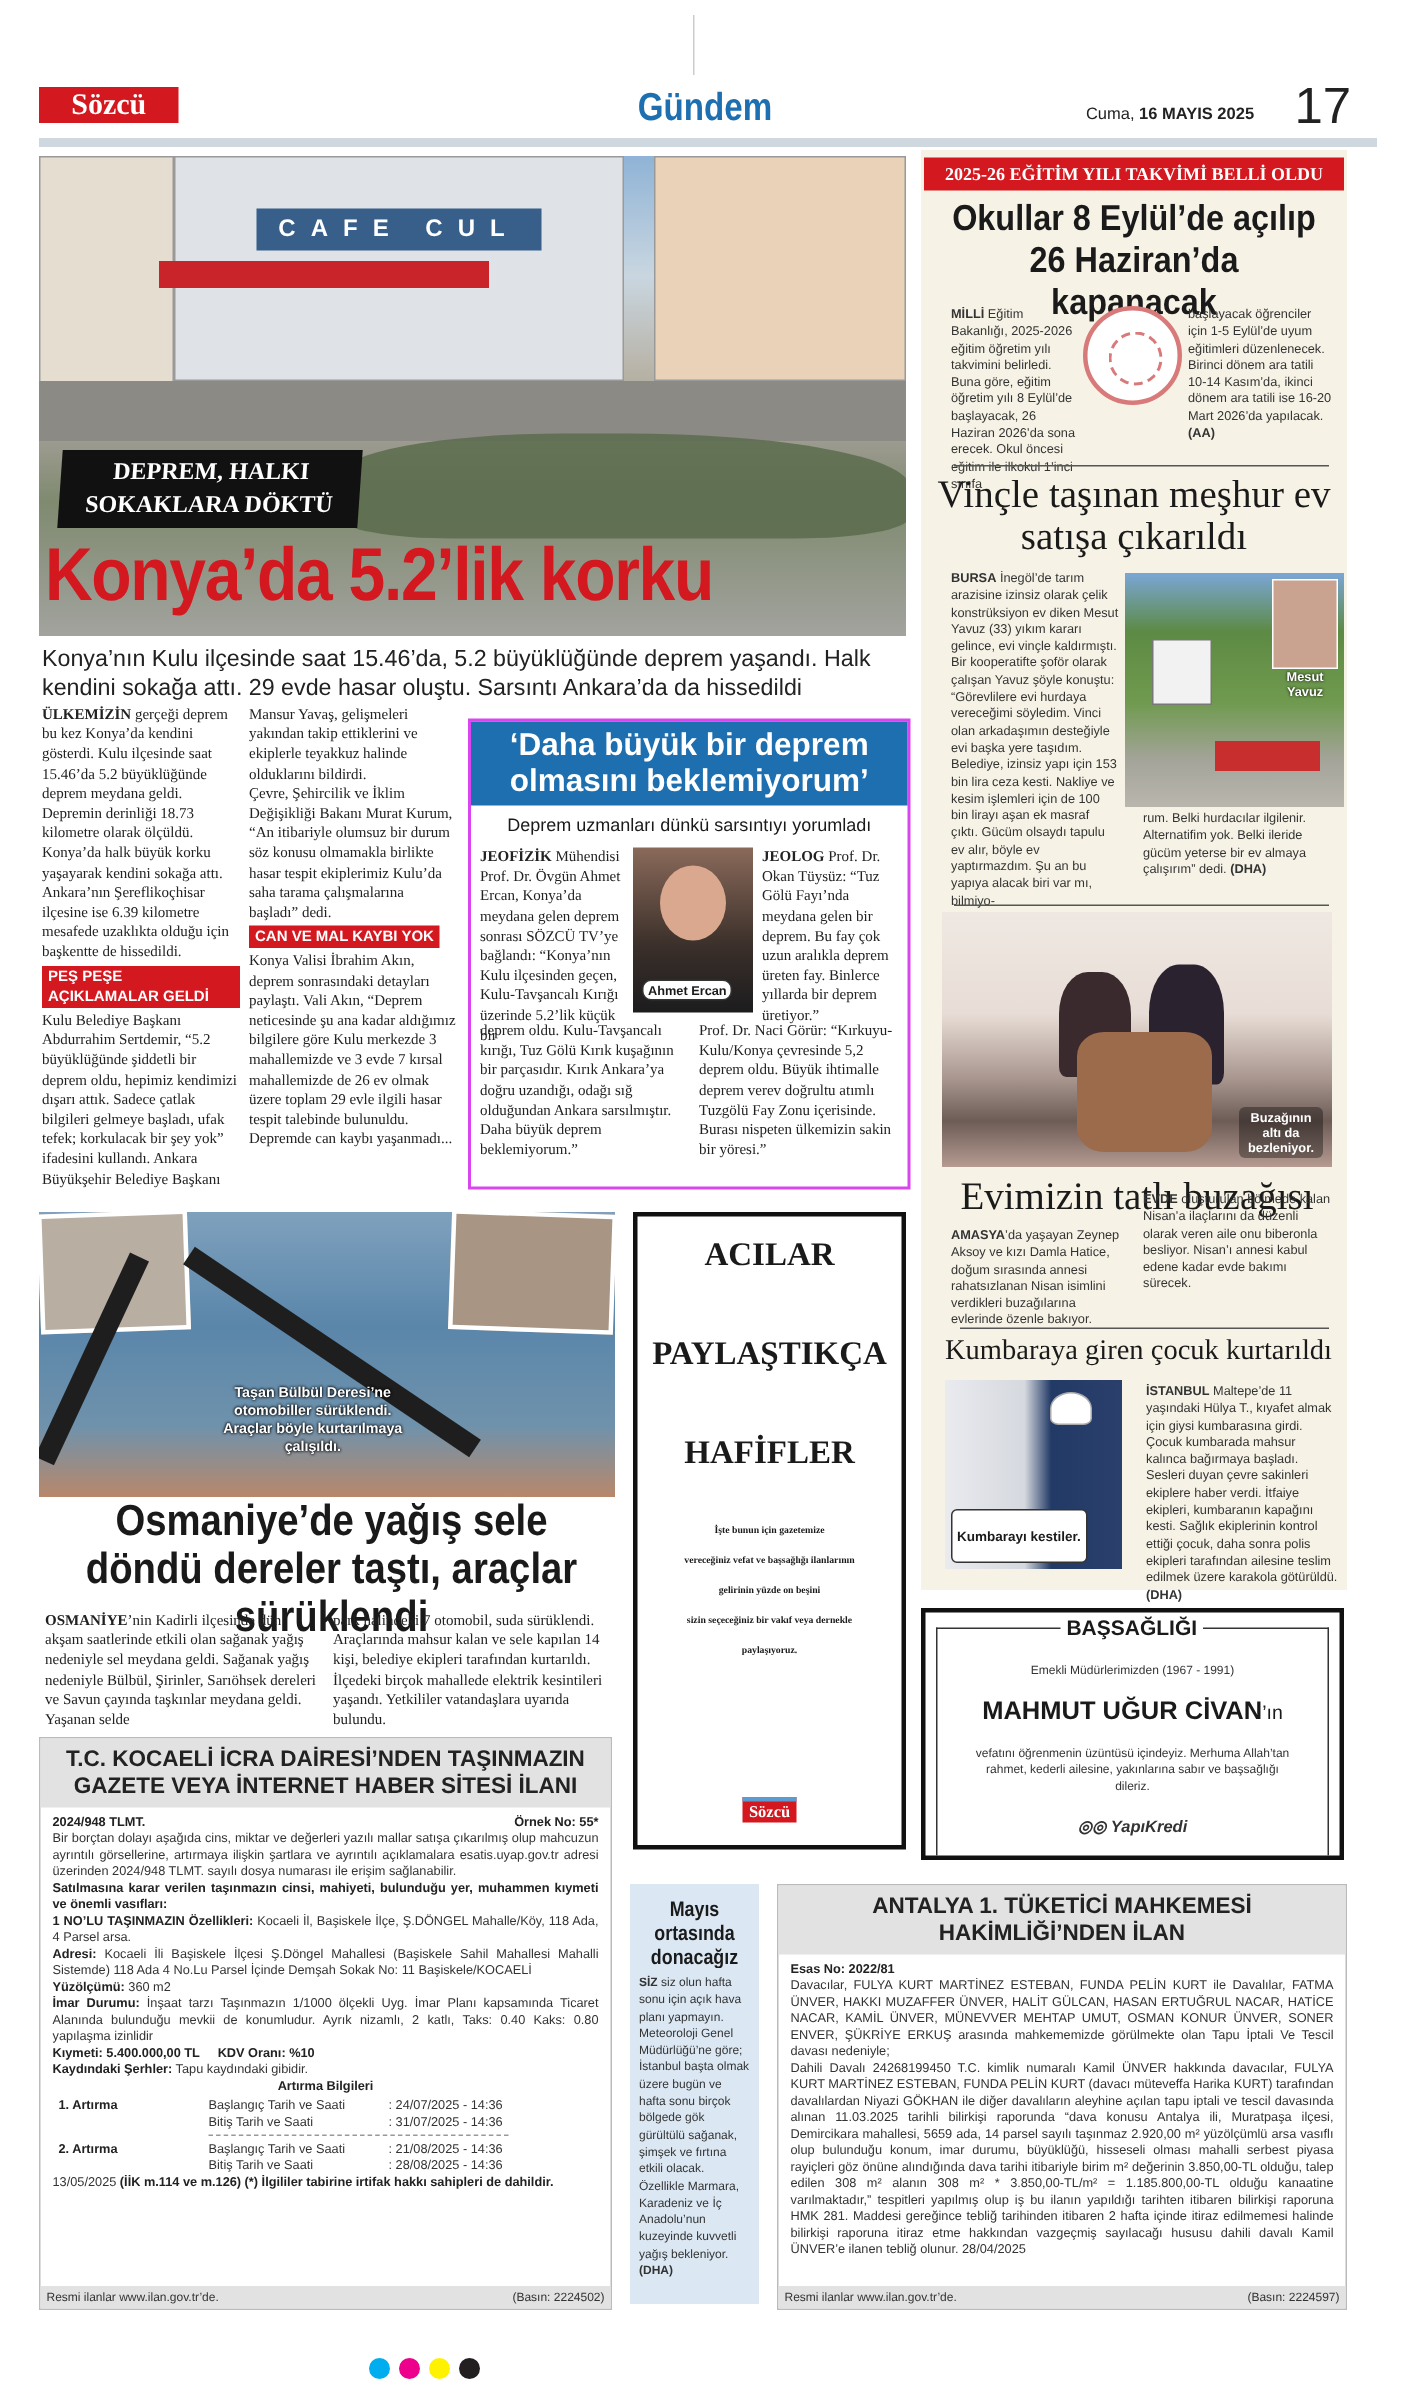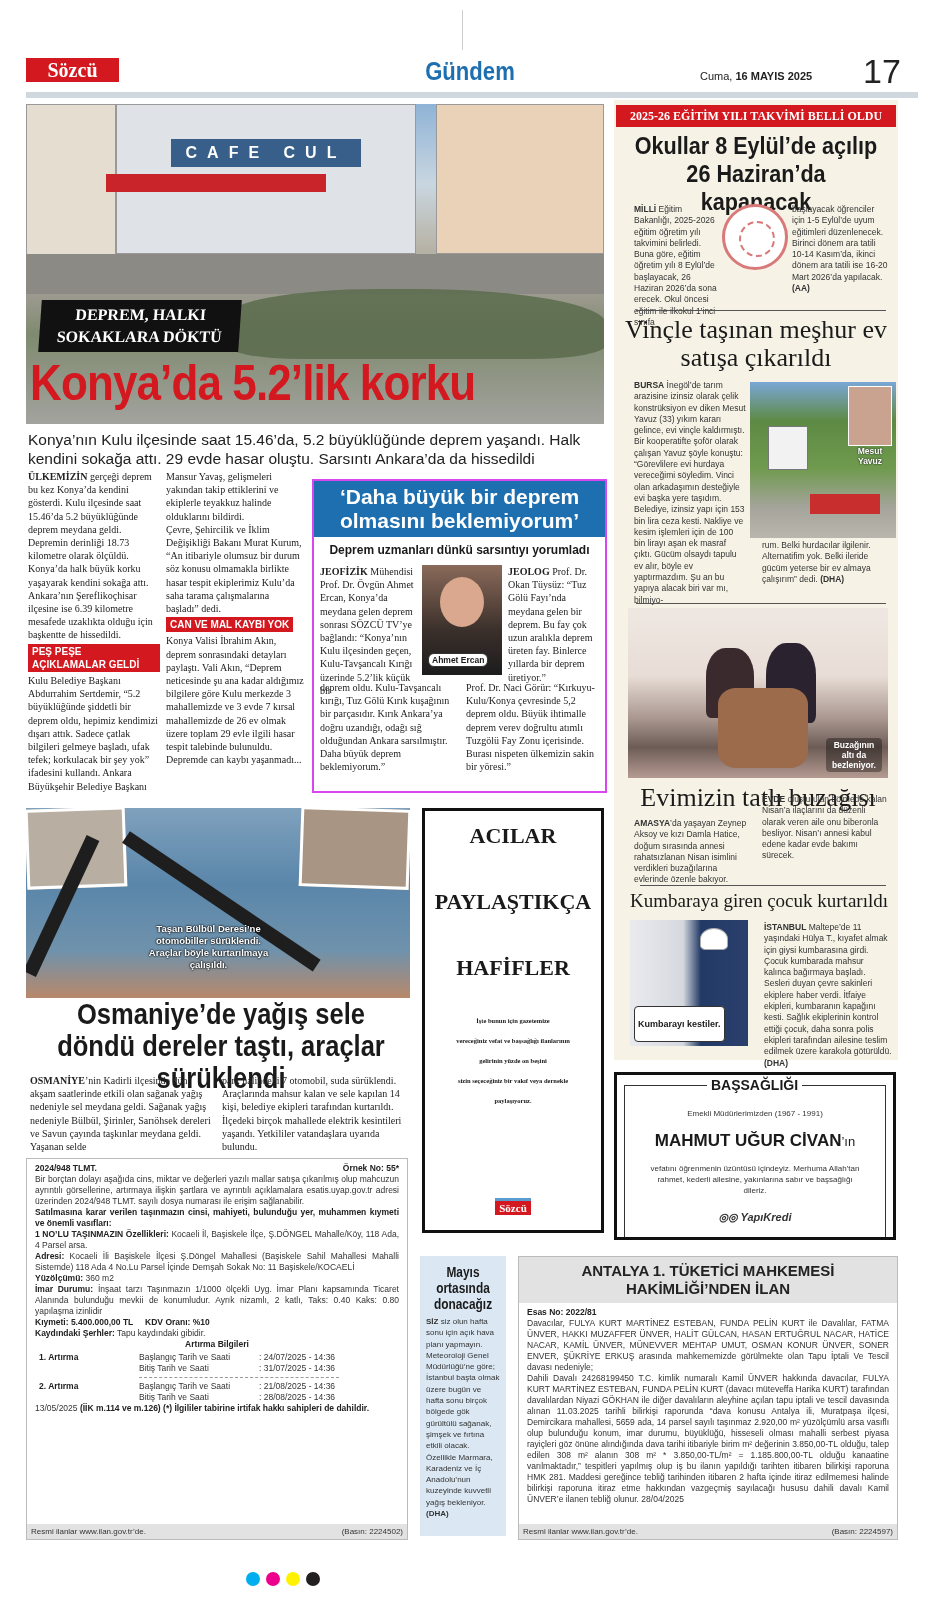--- a/index.html
+++ b/index.html
@@ -1,41 +1,41 @@
 <!DOCTYPE html>
 <html><head>
 <meta charset="utf-8">
 <style>
 *{box-sizing:border-box;margin:0;padding:0}
 body{width:939px;height:1600px;background:#fff;font-family:"Liberation Sans",sans-serif;color:#1a1a1a;position:relative;overflow:hidden}
 .abs{position:absolute}
 
 .hdr-logo{left:26px;top:58px;width:93px;height:24px;background:#d4181f;color:#fff;font-family:"Liberation Serif",serif;font-weight:bold;font-size:20px;line-height:24px;text-align:center;letter-spacing:0}
 .hdr-section{left:380px;top:56px;width:180px;text-align:center;color:#1e6fb0;font-weight:bold;font-size:26px;font-family:"Liberation Sans Narrow","Liberation Sans",sans-serif;transform:scaleX(.85)}
-.hdr-date{left:700px;top:70px;width:160px;text-align:left;font-size:11px;color:#222}
+.hdr-date{left:700px;top:70px;width:160px;text-align:center;font-size:11px;color:#222}
 .hdr-date b{font-weight:bold}
 .hdr-page{left:863px;top:52px;font-size:34px;color:#222;font-weight:normal}
 .hdr-rule{left:26px;top:92px;width:892px;height:6px;background:#cfd8de}
 .crop-mark{left:462px;top:10px;width:1px;height:40px;background:#ccc}
 
 .hero{left:26px;top:104px;width:578px;height:320px;background:linear-gradient(180deg,#8fb3d6 0%,#c9d6e0 25%,#b8b3a7 45%,#9c9a8f 60%,#7f8a6f 72%,#a2a39e 100%);overflow:hidden}
 .hero .bld{position:absolute;background:#e8e2d7;border:1px solid #999}
 .hero .cafe{position:absolute;left:145px;top:35px;width:190px;height:28px;background:#375f8a;color:#fff;font-weight:bold;font-size:16px;letter-spacing:10px;text-align:center;line-height:28px}
 .hero .flower{position:absolute;left:200px;top:185px;width:380px;height:70px;background:#5b6b4c;border-radius:40% 50% 20% 20%;opacity:.85}
 .tag-black{left:40px;top:300px;width:200px;height:52px;background:#111;color:#fff;font-family:"Liberation Serif",serif;font-weight:bold;font-size:16px;line-height:22px;text-align:center;padding-top:4px;transform:skewX(-4deg)}
 .main-title{left:30px;top:355px;width:575px;color:#d4181f;font-weight:bold;font-size:50px;line-height:56px;letter-spacing:-1px;transform:scaleX(.88);transform-origin:left}
 .main-sub{left:28px;top:430px;width:580px;font-size:15.5px;line-height:19px;color:#222}
 
 .col{font-family:"Liberation Serif",serif;font-size:10px;line-height:13.2px;color:#222}
 .col .lead{font-weight:bold}
 .red-tag{background:#d4181f;color:#fff;font-family:"Liberation Sans",sans-serif;font-weight:bold;font-size:10px;padding:1px 4px;display:inline-block;margin:2px 0}
 
 .ibox{left:312px;top:479px;width:295px;height:314px;border:2px solid #d946ef;background:#fff}
 .ibox-title{background:#1e6fb0;color:#fff;font-weight:bold;font-size:21px;line-height:24px;text-align:center;padding:4px 2px;transform-origin:center}
-.ibox-sub{font-weight:bold;font-size:12px;text-align:center;margin:6px 0 4px}
+.ibox-sub{font-weight:normal;font-size:12px;text-align:center;margin:6px 0 4px}
 .portrait{position:absolute;left:108px;top:84px;width:80px;height:110px;background:linear-gradient(180deg,#8a6a5a,#3a2f2a 60%,#1c1c1e);}
 .portrait .face{position:absolute;left:18px;top:12px;width:44px;height:50px;border-radius:50%;background:#d9a88e}
 .portrait .cap{position:absolute;left:6px;bottom:8px;background:#fff;border:1px solid #333;border-radius:6px;font-size:8.5px;font-weight:bold;padding:1px 3px;font-family:"Liberation Sans",sans-serif}
 
 .rcol{left:614px;top:100px;width:284px;height:960px;background:#f6f3e6}
 .banner{left:616px;top:105px;width:280px;height:22px;background:#d4181f;color:#fff;font-family:"Liberation Serif",serif;font-weight:bold;font-size:12px;line-height:22px;text-align:center}
 .r-title1{left:616px;top:132px;width:280px;text-align:center;font-weight:bold;font-size:24px;line-height:28px;transform:scaleX(.9)}
 .sans-s{font-family:"Liberation Sans",sans-serif;font-size:8.5px;line-height:11.3px;color:#333}
 .seal{left:722px;top:204px;width:66px;height:66px;border-radius:50%;border:3px solid #d87a7a;background:#fff}
 .seal::after{content:"";position:absolute;left:14px;top:14px;width:32px;height:32px;border-radius:50%;border:2px dashed #d87a7a}
@@ -178,20 +178,21 @@
 <div class="abs cond">
   <div class="inner"></div>
   <div style="position:absolute;left:90px;top:2px;width:95px;background:#fff;font-weight:bold;font-size:14px">BAŞSAĞLIĞI</div>
   <div style="position:absolute;left:0;right:0;top:34px;font-size:8px;color:#333">Emekli Müdürlerimizden (1967 - 1991)</div>
   <div style="position:absolute;left:0;right:0;top:56px;font-weight:bold;font-size:17px"><span>MAHMUT UĞUR CİVAN</span><span style="font-weight:normal;font-size:13px">’ın</span></div>
   <div style="position:absolute;left:30px;right:30px;top:88px;font-size:8px;line-height:11px;color:#333">vefatını öğrenmenin üzüntüsü içindeyiz. Merhuma Allah’tan rahmet, kederli ailesine, yakınlarına sabır ve başsağlığı dileriz.</div>
   <div style="position:absolute;left:0;right:0;top:136px;font-weight:bold;font-size:11px;font-style:italic;color:#333"><span>◎◎ </span><span>YapıKredi</span></div>
 </div>
 
 <div class="abs legal" style="left:26px;top:1158px;width:382px;height:382px">
+  <div class="lh">T.C. KOCAELİ İCRA DAİRESİ’NDEN TAŞINMAZIN GAZETE VEYA İNTERNET HABER SİTESİ İLANI</div>
   <div style="display:flex;justify-content:space-between;padding:4px 8px 0;font-weight:bold;color:#222">
       <span>2024/948 TLMT.</span>
       <span>Örnek No: 55*</span>
     </div>
   <p>Bir borçtan dolayı aşağıda cins, miktar ve değerleri yazılı mallar satışa çıkarılmış olup mahcuzun ayrıntılı görsellerine, artırmaya ilişkin şartlara ve ayrıntılı açıklamalara esatis.uyap.gov.tr adresi üzerinden 2024/948 TLMT. sayılı dosya numarası ile erişim sağlanabilir.</p>
   <p style="font-weight:bold;color:#222">Satılmasına karar verilen taşınmazın cinsi, mahiyeti, bulunduğu yer, muhammen kıymeti ve önemli vasıfları:</p>
   <p><b>1 NO’LU TAŞINMAZIN Özellikleri:</b><span> Kocaeli İl, Başiskele İlçe, Ş.DÖNGEL Mahalle/Köy, 118 Ada, 4 Parsel arsa.</span></p>
   <p><b>Adresi:</b><span> Kocaeli İli Başiskele İlçesi Ş.Döngel Mahallesi (Başiskele Sahil Mahallesi Mahalli Sistemde) 118 Ada 4 No.Lu Parsel İçinde Demşah Sokak No: 11 Başiskele/KOCAELİ</span></p>
   <p><b>Yüzölçümü:</b><span> 360 m2</span></p>
   <p><b>İmar Durumu:</b><span> İnşaat tarzı Taşınmazın 1/1000 ölçekli Uyg. İmar Planı kapsamında Ticaret Alanında bulunduğu mevkii de konumludur. Ayrık nizamlı, 2 katlı, Taks: 0.40 Kaks: 0.80 yapılaşma izinlidir</span></p>

